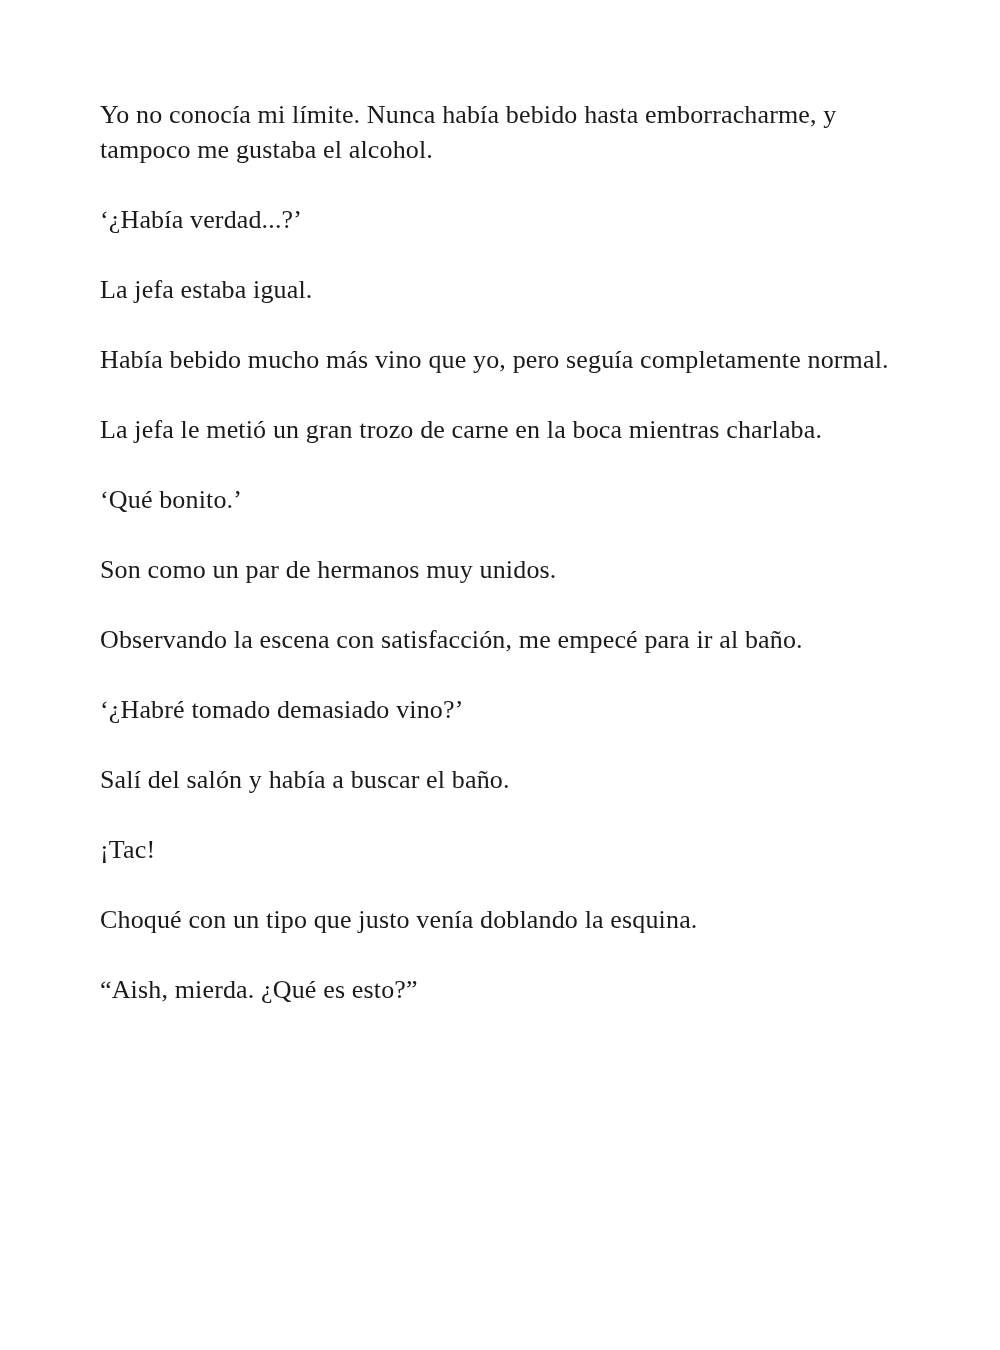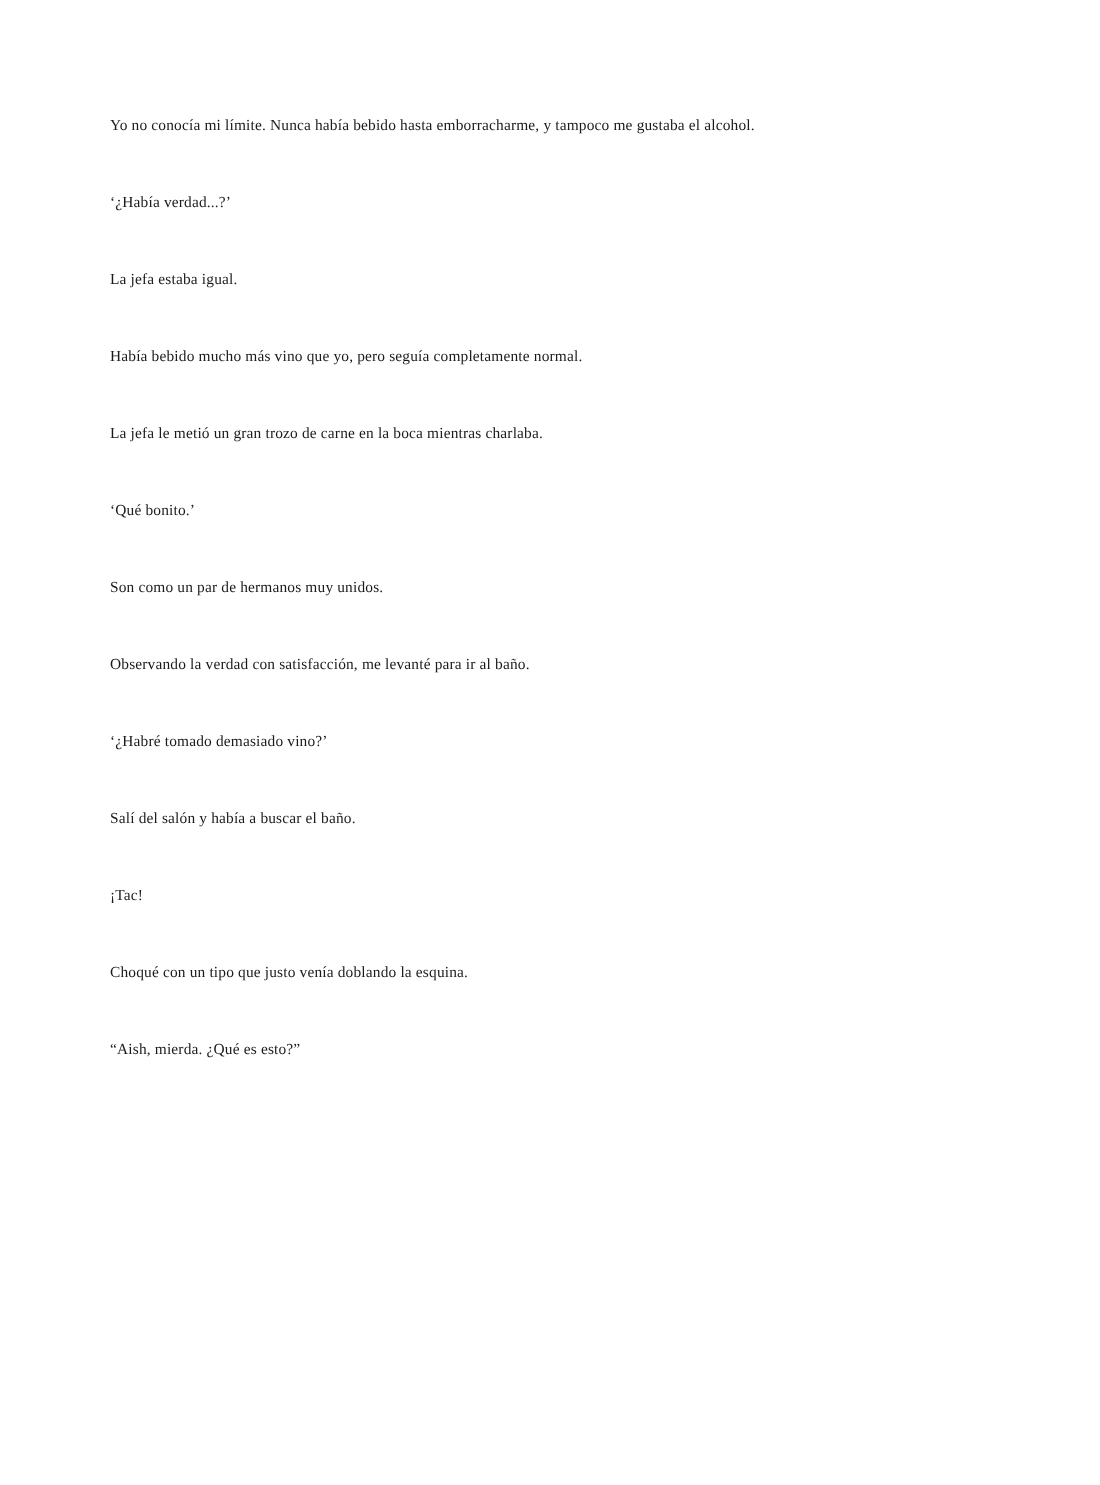--- a/index.html
+++ b/index.html
@@ -12,40 +12,40 @@
       height: 1350px;
       overflow: hidden;
       position: relative;
     }
     .page {
       position: absolute;
       left: 100px;
       top: 97px;
       width: 805px;
       font-family: "Liberation Serif", "DejaVu Serif", serif;
-      font-size: 14px;
+      font-size: 26px;
       line-height: 35px;
       color: #1a1a1a;
       letter-spacing: 0.15px;
     }
     .page p {
       margin: 0 0 35px 0;
       padding: 0;
     }
   </style>
 </head>
 <body>
 
 <div class="page">
   <p>Yo no conocía mi límite. Nunca había bebido hasta emborracharme, y tampoco me gustaba el alcohol.</p>
   <p>‘¿Había verdad...?’</p>
   <p>La jefa estaba igual.</p>
   <p>Había bebido mucho más vino que yo, pero seguía completamente normal.</p>
   <p>La jefa le metió un gran trozo de carne en la boca mientras charlaba.</p>
   <p>‘Qué bonito.’</p>
   <p>Son como un par de hermanos muy unidos.</p>
-  <p>Observando la verdad con satisfacción, me levanté para ir al baño.</p>
+  <p>Observando la escena con satisfacción, me empecé para ir al baño.</p>
   <p>‘¿Habré tomado demasiado vino?’</p>
   <p>Salí del salón y había a buscar el baño.</p>
   <p>¡Tac!</p>
   <p>Choqué con un tipo que justo venía doblando la esquina.</p>
   <p>“Aish, mierda. ¿Qué es esto?”</p>
 </div>
 
 </body></html>

